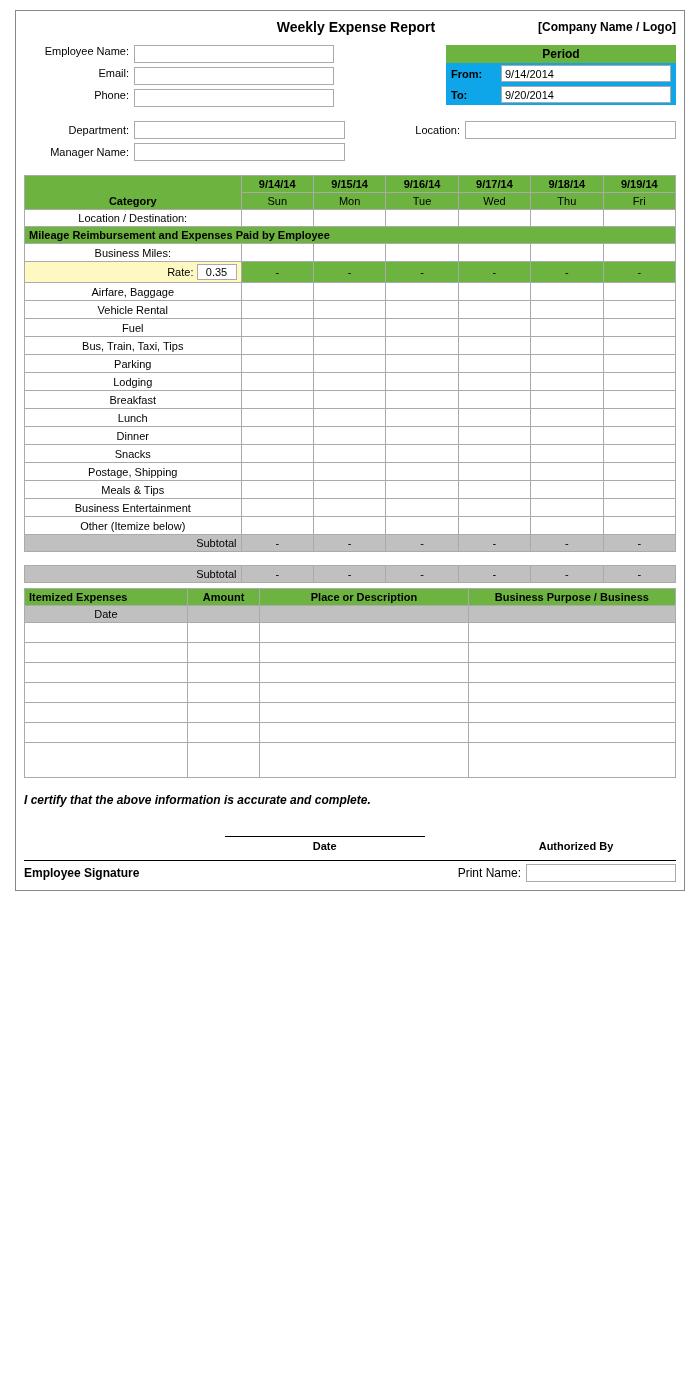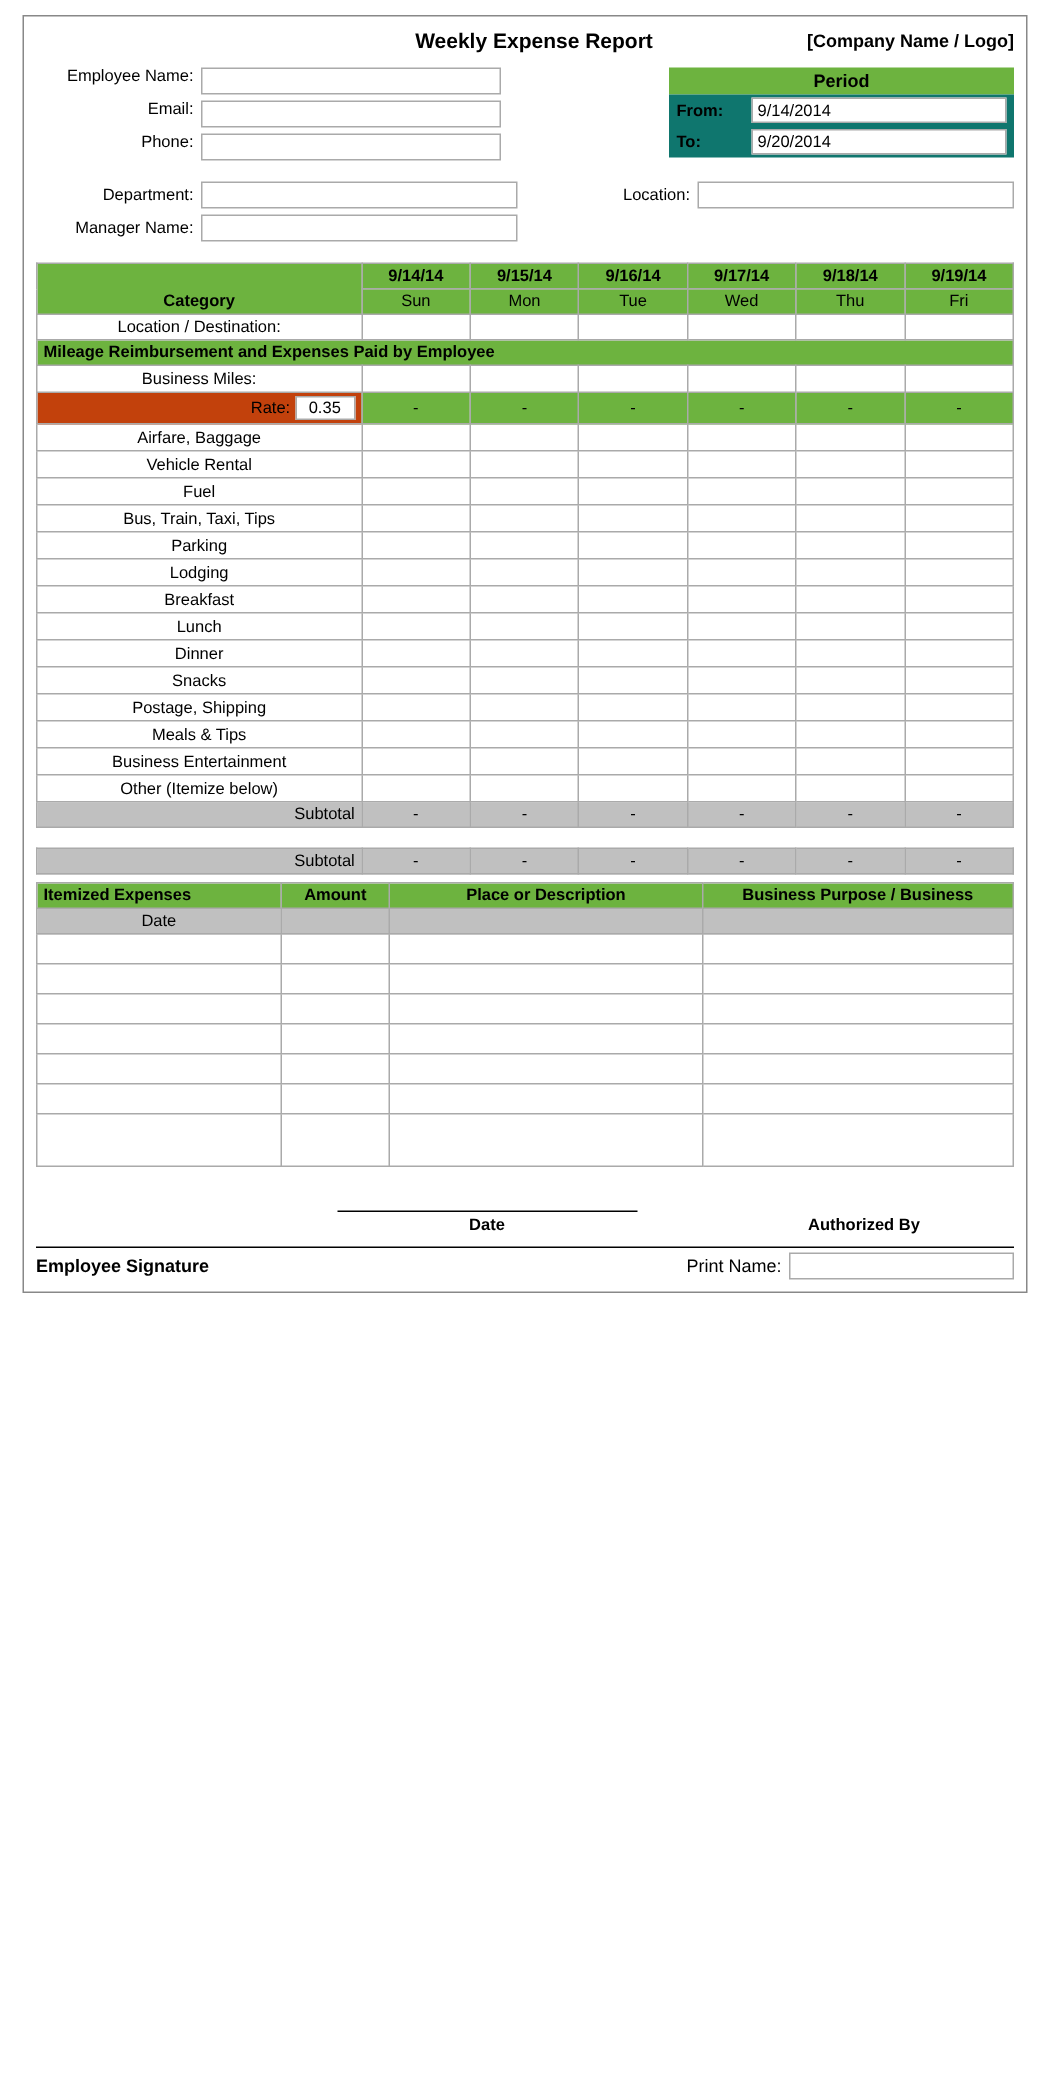--- a/index.html
+++ b/index.html
@@ -64,21 +64,21 @@
     .period-header {
       background: #6db33f;
       color: #000;
       text-align: center;
       font-weight: bold;
       font-size: 12px;
       padding: 2px 0;
     }
     .period-row {
       display: flex;
-      background: #0f766e;
+      background: #0ea5e9;
       align-items: center;
       padding: 2px 5px;
     }
     .period-label {
       font-weight: bold;
       width: 50px;
       font-size: 11px;
     }
     .period-value {
       border: 1px solid #aaa;
@@ -381,21 +381,21 @@
       <td class="label-cell">Business Miles:</td>
       <td></td>
       <td></td>
       <td></td>
       <td></td>
       <td></td>
       <td></td>
     </tr>
 
     <tr class="rate-row">
-      <td class="label-cell" style="background:#c2410c;">
+      <td class="label-cell" style="background:#fef9c3;">
         <span>Rate:</span>
         <span class="rate-input-cell">0.35</span>
       </td>
       <td style="text-align:center; background:#6db33f;">-</td>
       <td style="text-align:center; background:#6db33f;">-</td>
       <td style="text-align:center; background:#6db33f;">-</td>
       <td style="text-align:center; background:#6db33f;">-</td>
       <td style="text-align:center; background:#6db33f;">-</td>
       <td style="text-align:center; background:#6db33f;">-</td>
     </tr>
@@ -611,20 +611,21 @@
     </tr>
     <tr class="itemized-data-row" style="height:35px; vertical-align:top;">
       <td></td>
           <td></td>
           <td></td>
           <td></td>
     </tr>
   </tbody>
     </table>
 
+  <p class="certify-text">I certify that the above information is accurate and complete.</p>
 
   <div class="signature-section">
     <div class="sig-line-row">
       <div style="width:200px;"></div>
       <div class="sig-line"></div>
       <div style="width:50px;"></div>
       <div style="width:200px;"></div>
     </div>
     <div class="sig-label-row">
       <div style="width:200px;"></div>

